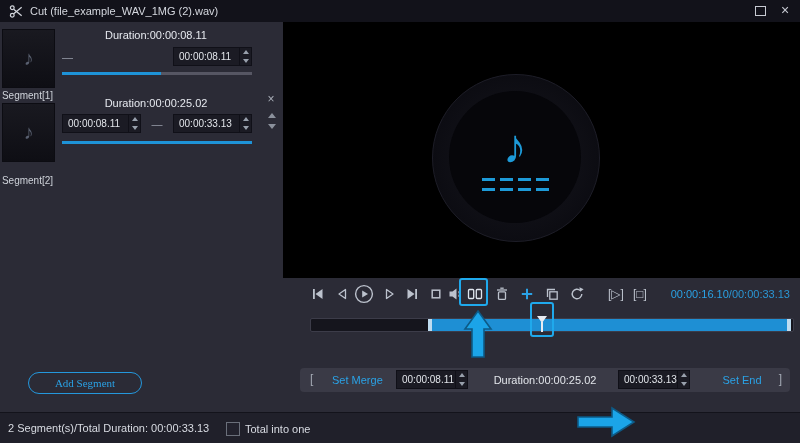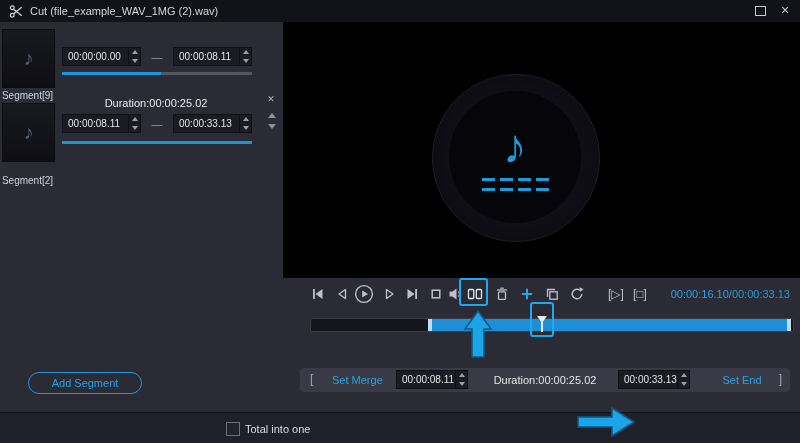--- a/index.html
+++ b/index.html
@@ -27,21 +27,21 @@
   .tinput .spin i{flex:1;display:flex;align-items:center;justify-content:center;}
   .su::after{content:"";border-left:3px solid transparent;border-right:3px solid transparent;border-bottom:4px solid #98a0ac;}
   .sd::after{content:"";border-left:3px solid transparent;border-right:3px solid transparent;border-top:4px solid #98a0ac;}
   .pbar{position:absolute;left:62px;width:190px;height:3px;background:#565663;}
   .pbar .fill{height:3px;background:#1e93d8;}
   .seg-x{position:absolute;left:264px;width:14px;height:14px;color:#a9aeb8;font-size:12px;line-height:14px;text-align:center;}
   .chev{position:absolute;left:266px;width:12px;height:9px;display:flex;align-items:center;justify-content:center;}
   .chev.up::after{content:"";border-left:4px solid transparent;border-right:4px solid transparent;border-bottom:5px solid #8b919c;}
   .chev.down::after{content:"";border-left:4px solid transparent;border-right:4px solid transparent;border-top:5px solid #8b919c;}
   .panel-btn{position:absolute;top:350px;height:22px;border:1px solid #2497dc;border-radius:11px;color:#2aa2e6;
-             font-size:11px;display:flex;align-items:center;justify-content:center;background:transparent;box-sizing:border-box;}
+             font-size:11px;display:flex;align-items:center;justify-content:center;background:transparent;box-sizing:border-box;font-family:Liberation Serif, serif;}
 
   
   .preview{position:absolute;left:283px;top:22px;width:517px;height:256px;background:#000;}
   .note-outer{position:absolute;left:149px;top:52px;width:166px;height:166px;border-radius:50%;
               background:radial-gradient(circle,#181820 0%,#0c0c12 72%);border:1px solid #1d1d27;}
   .note-inner{position:absolute;left:16px;top:16px;width:132px;height:132px;border-radius:50%;background:#06060a;
               display:flex;flex-direction:column;align-items:center;justify-content:center;}
   .note-glyph{color:#1d9ad8;font-size:48px;line-height:1;}
   .dashrow{display:flex;gap:5px;margin-top:7px;}
   .dashrow b{width:13px;height:3px;background:#1d9ad8;}
@@ -96,35 +96,29 @@
     <span class="tb-title">Cut (file_example_WAV_1MG (2).wav)</span>
     <span class="win-max"></span>
     <span class="win-close">×</span>
   </div>
 
   <div class="left-panel">
 
     <div class="thumb" style="top:7px">
       <span>♪</span>
     </div>
-    <div class="seg-label" style="top:68px">Segment[9]</div>
+    <div class="seg-label" style="top:68px">Segment[1]</div>
 
     <div class="thumb" style="top:81px">
       <span>♪</span>
     </div>
     <div class="seg-label" style="top:153px">Segment[2]</div>
 
+    <div class="dur" style="top:7px">Duration:00:00:08.11</div>
     <div class="inrow" style="top:25px">
-      <div class="tinput">
-        <span class="val">00:00:00.00</span>
-        <span class="spin">
-          <i class="su"></i>
-          <i class="sd"></i>
-        </span>
-      </div>
       <span class="dash">—</span>
       <div class="tinput">
         <span class="val">00:00:08.11</span>
         <span class="spin">
           <i class="su"></i>
           <i class="sd"></i>
         </span>
       </div>
     </div>
     <div class="pbar" style="top:50px">
@@ -261,20 +255,21 @@
           <i class="su"></i>
           <i class="sd"></i>
         </span>
       </div>
       <span class="tlb" style="left:412px;width:60px;text-align:center">Set End</span>
       <span class="tbk" style="right:8px">]</span>
     </div>
   </div>
 
   <div class="statusbar">
+    <span class="sb-summary">2 Segment(s)/Total Duration: 00:00:33.13</span>
     <span class="sb-check"></span>
     <span class="sb-merge">Total into one</span>
 
   </div>
 
   <div class="ann ann-box" style="left:459px;top:278px;width:29px;height:28px;"></div>
   <svg class="ann" style="left:463px;top:309px" width="30" height="50" viewBox="0 0 30 50">
     <polygon points="15,2 28,20 21,20 21,48 9,48 9,20 2,20" fill="#1ba4e8" stroke="#0d5a86" stroke-width="1.6"></polygon>
   </svg>
   <div class="ann ann-box" style="left:530px;top:302px;width:24px;height:35px;"></div>

